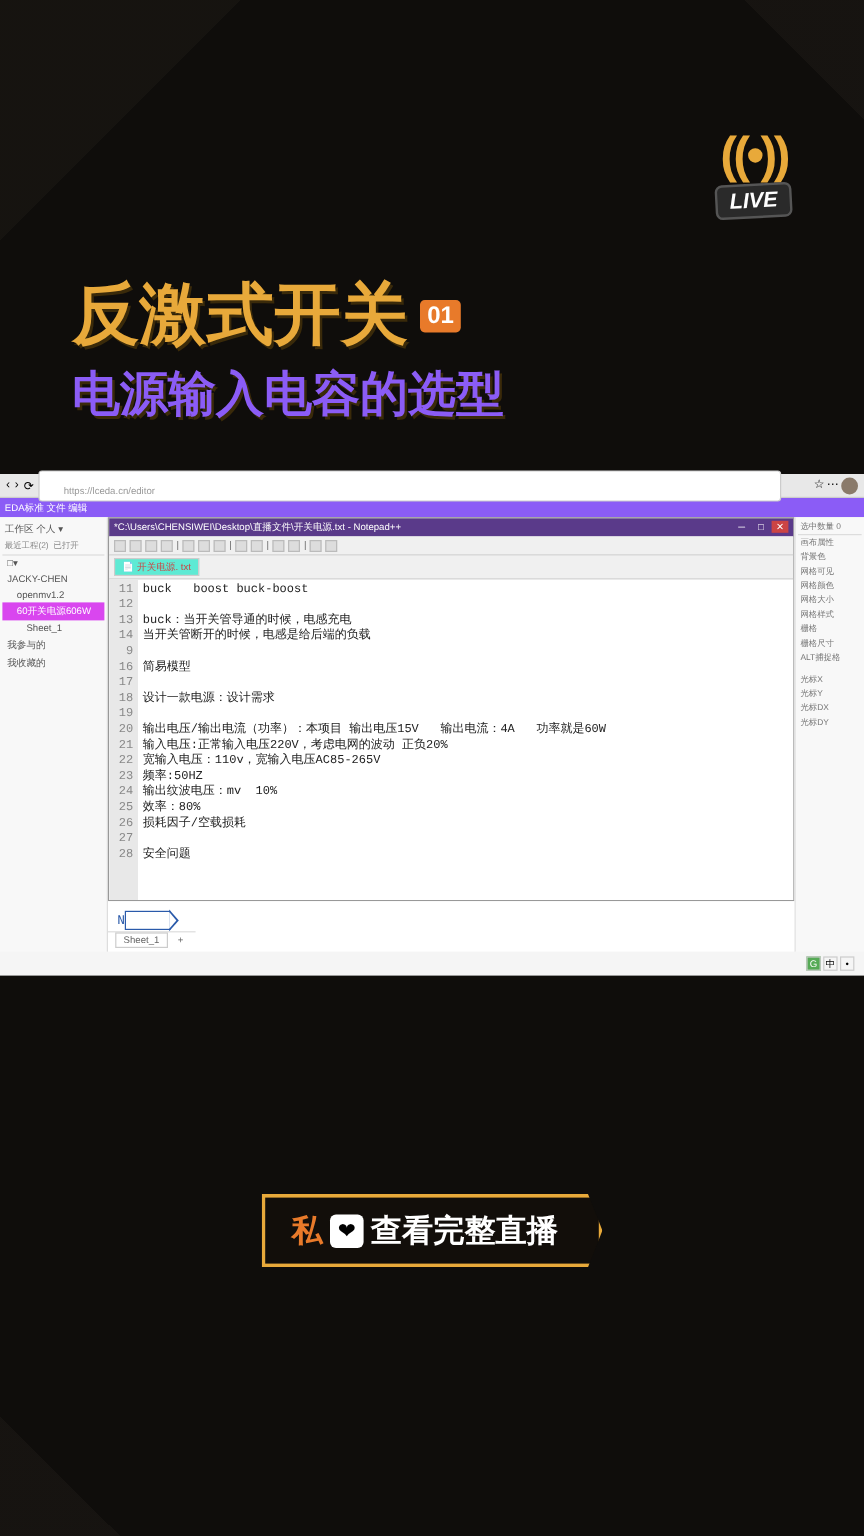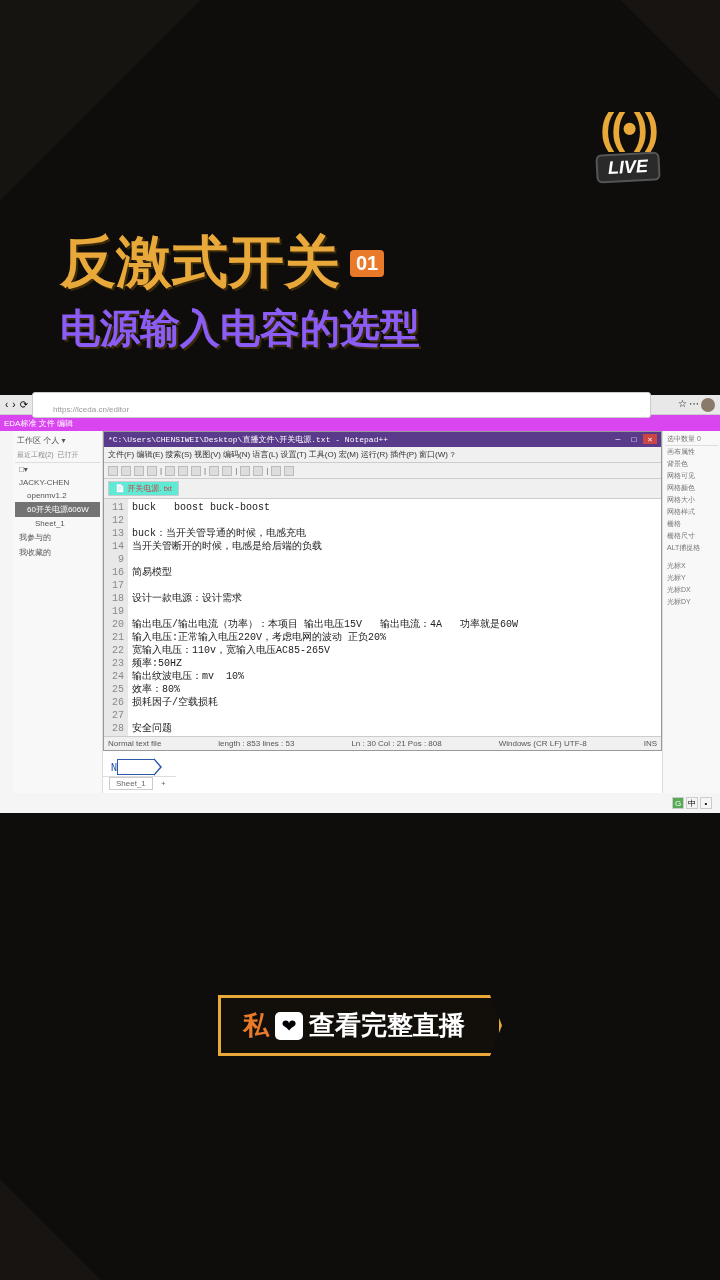--- a/index.html
+++ b/index.html
@@ -99,63 +99,61 @@
   flex: 1;
   height: 14px;
   font-size: 8px;
   padding: 12px 20px;
   color: #999;
 }
 .browser-icons { width: 60px; display: flex; justify-content: flex-end; gap: 2px; }
 .avatar { width: 14px; height: 14px; border-radius: 50%; background: #8a7a6a; }
 .eda-bar {
   height: 16px;
-  background: #d946ef;
+  background: #8b5cf6;
   color: #fff;
   font-size: 8px;
   display: flex;
   align-items: center;
   padding: 0 4px;
 }
 .main-area {
   display: flex;
   height: 362px;
-  margin-left: 13px;
 }
 .left-panel {
   width: 90px;
   background: #f8f8f8;
   border-right: 1px solid #ddd;
   font-size: 8px;
   padding: 2px;
 }
 .left-header { color: #555; padding: 2px; }
 .left-tabs { display: flex; gap: 4px; font-size: 7px; color: #888; padding: 2px; border-bottom: 1px solid #ddd; }
 .tree-item { padding: 2px 4px; color: #555; }
-.tree-selected { background: #737373; color: #fff; }
+.tree-selected { background: #d946ef; color: #fff; }
 .tree-sub { padding-left: 12px; }
 .center-panel {
   flex: 1;
   display: flex;
   flex-direction: column;
 }
 .npp-window {
   border: 1px solid #999;
   height: 320px;
   display: flex;
   flex-direction: column;
 }
 .npp-title {
   background: #5a3a8a;
   color: #fff;
   font-size: 8px;
   padding: 2px 4px;
   display: flex;
   justify-content: space-between;
-  font-family: Liberation Mono, monospace;
 }
 .npp-controls { display: flex; gap: 2px; }
 .npp-btn { width: 14px; height: 10px; display: inline-flex; align-items: center; justify-content: center; font-size: 8px; }
 .npp-close { background: #cc4444; color: #fff; }
 .npp-menu {
   background: #f0f0f0;
   font-size: 8px;
   padding: 2px 4px;
   color: #333;
   border-bottom: 1px solid #ccc;
@@ -361,21 +359,20 @@
     <div class="center-panel">
       <div class="npp-window">
         <div class="npp-title">
           <span>*C:\Users\CHENSIWEI\Desktop\直播文件\开关电源.txt - Notepad++</span>
           <span class="npp-controls">
             <span class="npp-btn">─</span>
             <span class="npp-btn">□</span>
             <span class="npp-btn npp-close">✕</span>
           </span>
         </div>
-        <div class="npp-menu">文件(F)  编辑(E)  搜索(S)  视图(V)  编码(N)  语言(L)  设置(T)  工具(O)  宏(M)  运行(R)  插件(P)  窗口(W)  ?</div>
         <div class="npp-toolbar">
           <span class="tb-icon"></span>
           <span class="tb-icon"></span>
           <span class="tb-icon"></span>
           <span class="tb-icon"></span>
           <span>|</span>
           <span class="tb-icon"></span>
           <span class="tb-icon"></span>
           <span class="tb-icon"></span>
           <span>|</span>
@@ -430,27 +427,20 @@
 <span>频率:50HZ</span>
 <span>输出纹波电压：mv  10%</span>
 <span>效率：80%</span>
 <span>损耗因子/空载损耗</span>
 <span></span>
 <span>安全问题</span>
 <span></span>
 
  
  </div>
-        </div>
-        <div class="npp-status">
-          <span>Normal text file</span>
-          <span>length : 853   lines : 53</span>
-          <span>Ln : 30   Col : 21   Pos : 808</span>
-          <span>Windows (CR LF)   UTF-8</span>
-          <span>INS</span>
         </div>
       </div>
       <div class="canvas-area">
         <div class="net-label">
           <span>N</span>
             <span class="net-shape"></span>
         </div>
         <div class="sheet-tabs" style="position:absolute;bottom:3px;left:0;">
           <span class="sheet-tab">Sheet_1</span>
           <span class="sheet-add">+</span>

